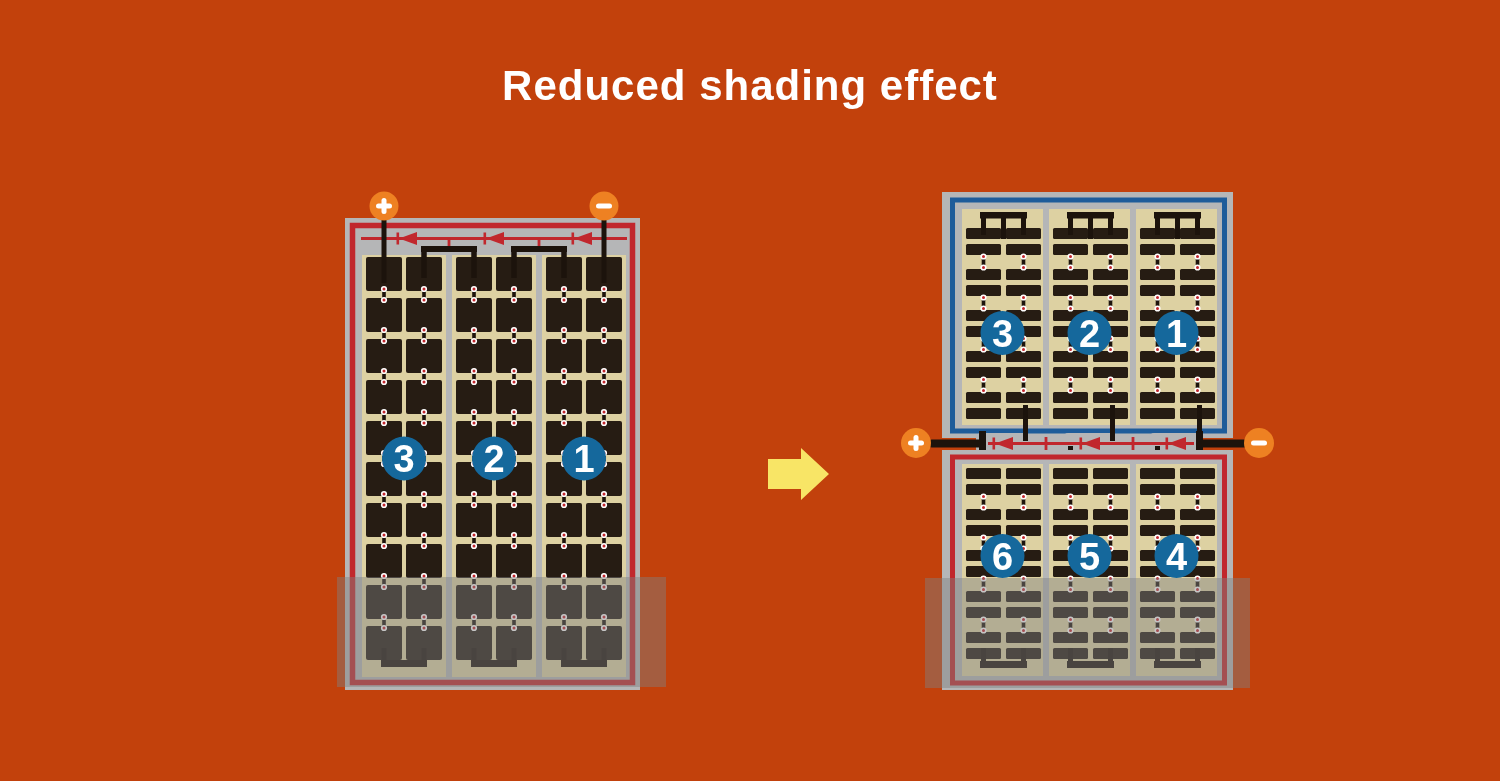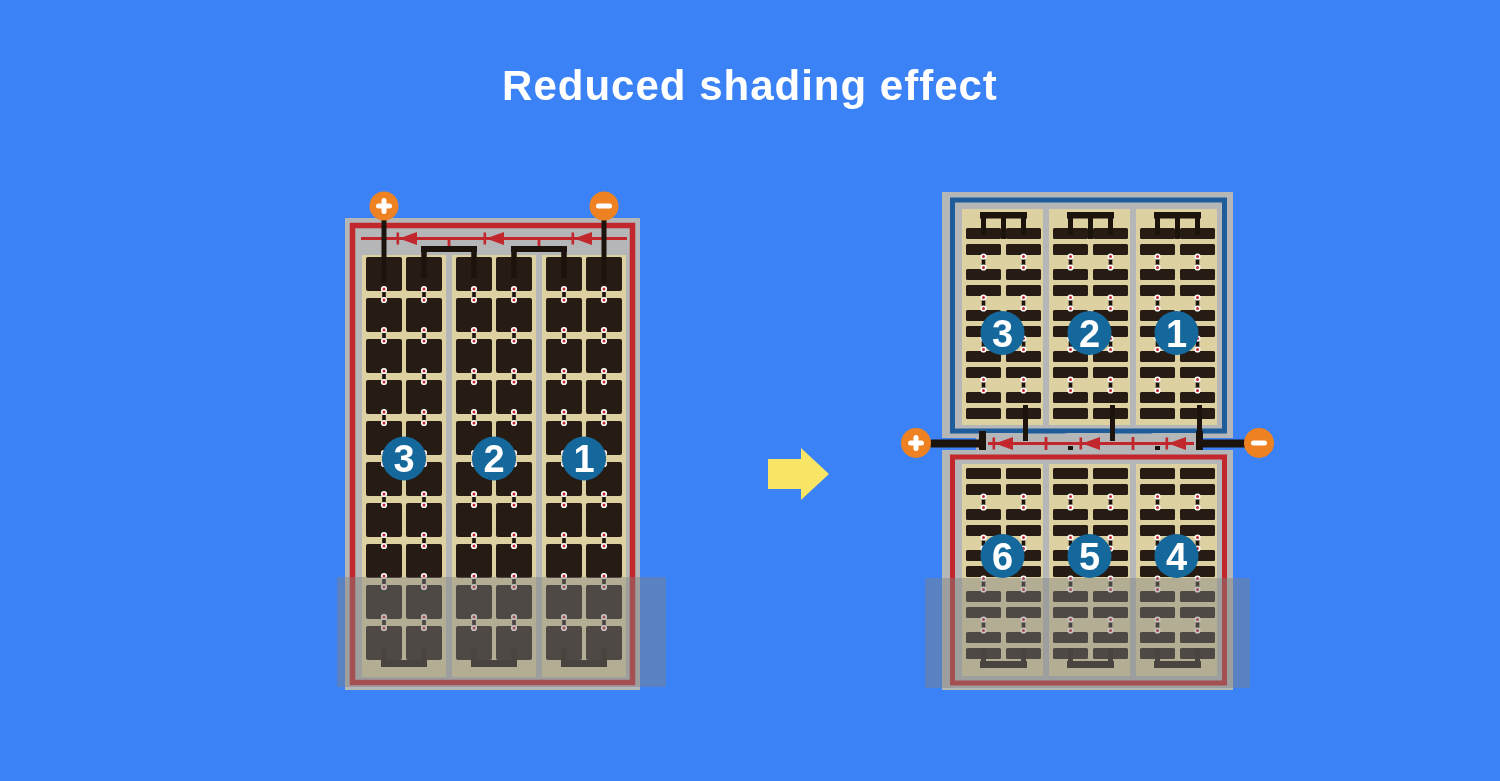--- a/index.html
+++ b/index.html
@@ -1,20 +1,20 @@
 <!DOCTYPE html>
 <html><head>
 <meta charset="utf-8">
 <style>
   html, body { margin: 0; padding: 0; background: #000; }
   #stage {
     position: relative;
     width: 1500px;
     height: 781px;
-    background: #3b82f6;
+    background: #c2410c;
     overflow: hidden;
     font-family: "Liberation Sans", sans-serif;
   }
   .title {
     position: absolute;
     left: 0;
     top: 62px;
     width: 100%;
     text-align: center;
     color: #fff;

